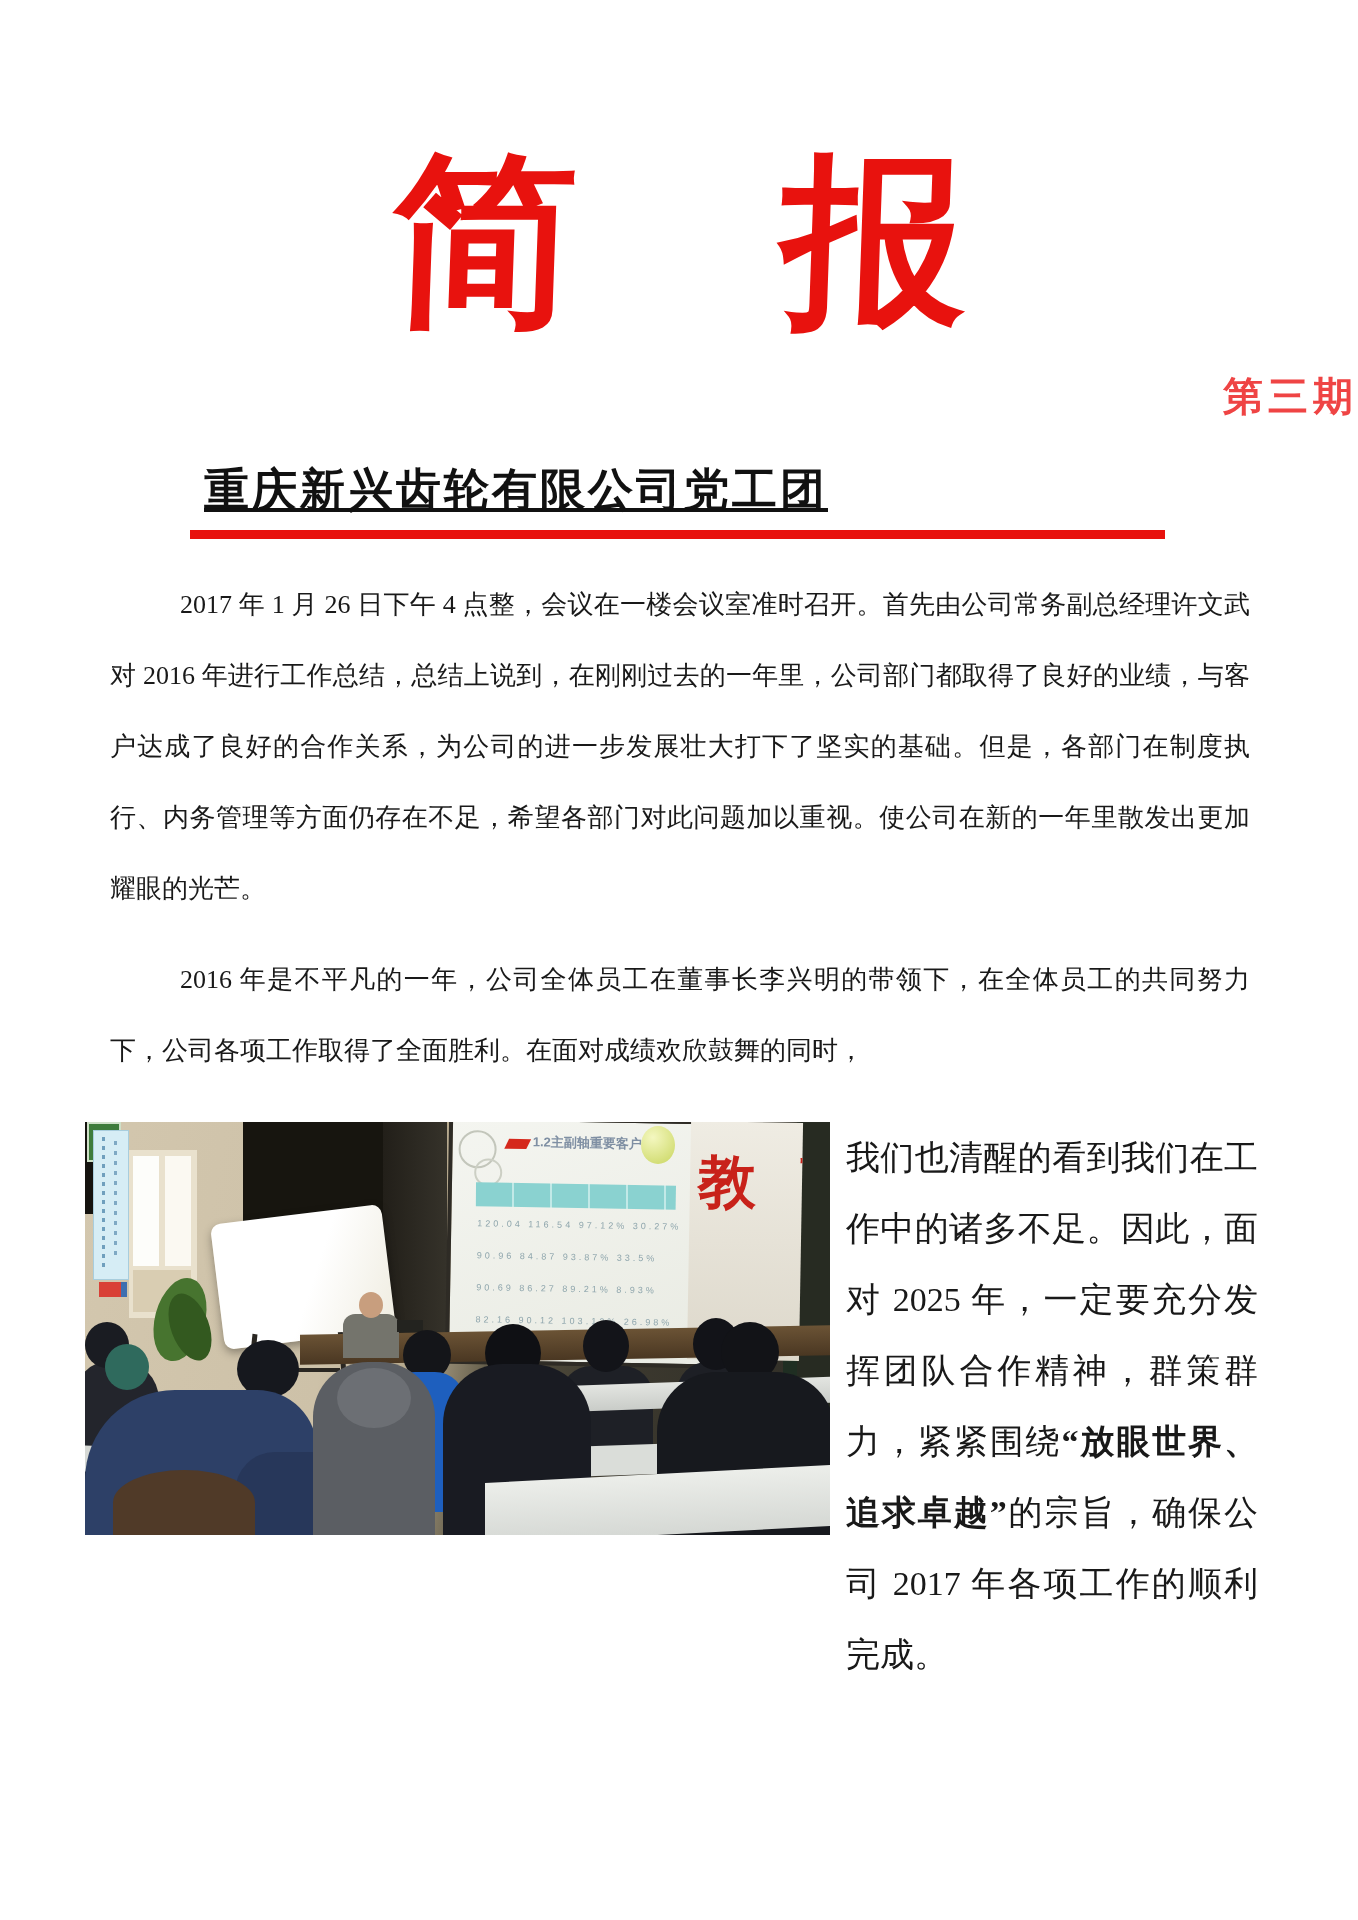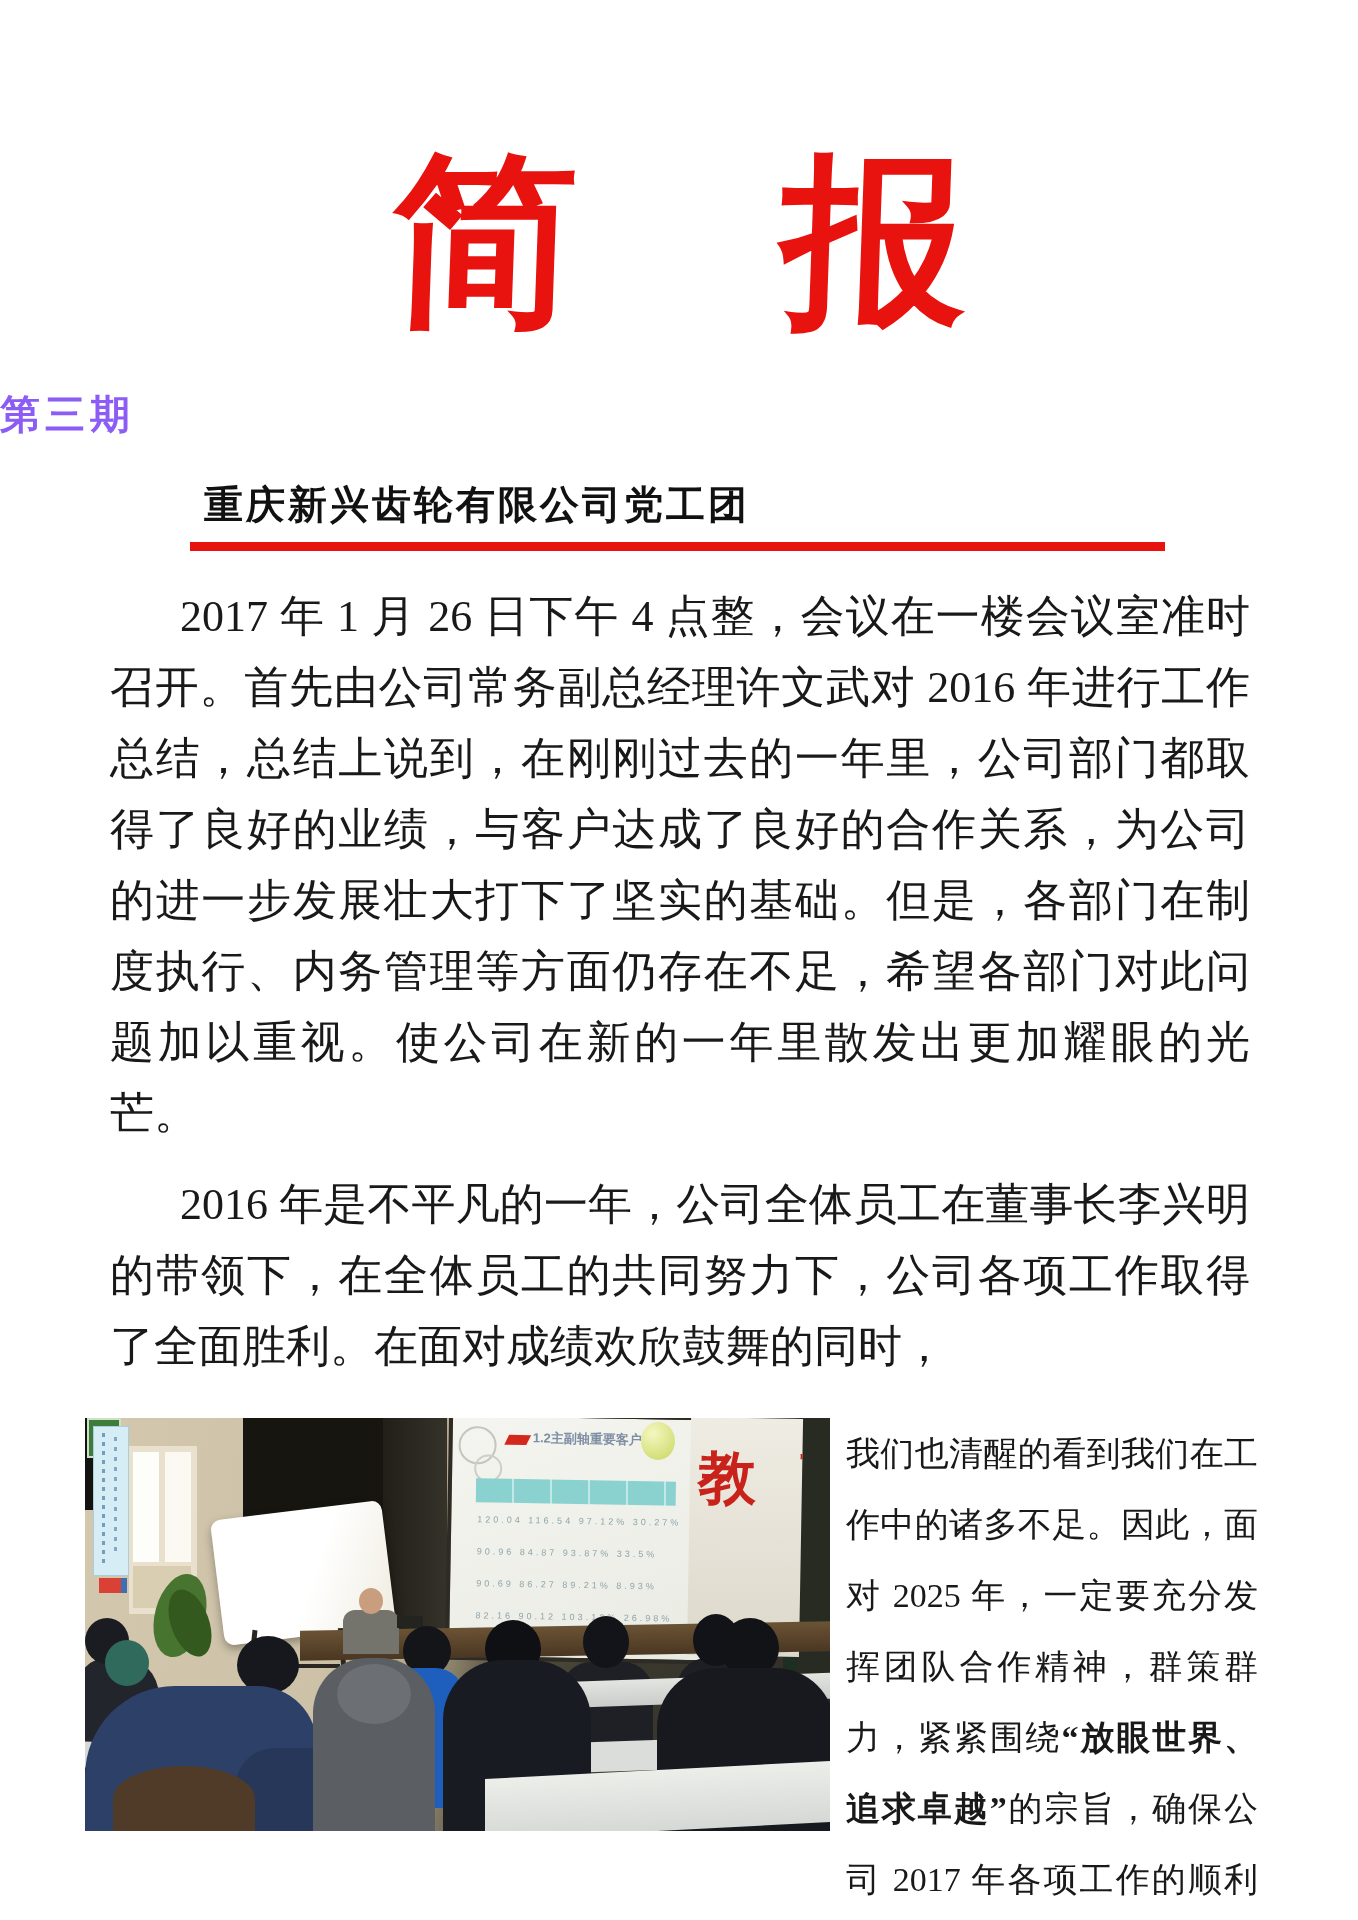--- a/index.html
+++ b/index.html
@@ -15,39 +15,39 @@
   
   .masthead{
     padding-top:150px;
     display:flex;justify-content:center;gap:205px;
     font-size:185px;line-height:1;
     font-weight:bold;color:#e8120e;
     font-family:"Liberation Serif","DejaVu Serif",serif;
   }
   .masthead span{display:block;transform:skewX(-2deg);}
   .issue{
-    text-align:left;margin-top:52px;
+    text-align:right;margin-top:34px;
     font-family:"Liberation Sans","DejaVu Sans",sans-serif;
-    font-weight:bold;font-size:40px;letter-spacing:5px;color:#8b5cf6;
+    font-weight:bold;font-size:40px;letter-spacing:5px;color:#ef4444;
   }
   .dateline{
     margin:36px 193px 0 190px;
     display:flex;justify-content:space-between;align-items:baseline;
     font-weight:bold;color:#111;
   }
-  .org{font-size:39px;letter-spacing:3px;padding-left:14px;}
+  .org{font-size:45px;letter-spacing:3px;padding-left:14px;text-decoration:underline;}
   .date{font-size:38px;letter-spacing:2px;padding-right:58px;}
   .rule{margin:10px 0 0 190px;width:975px;height:9px;background:#e8120e;}
   
   .article-title{
     text-align:center;margin-top:64px;
     font-family:"Liberation Sans","DejaVu Sans",sans-serif;
     font-weight:bold;font-size:56px;letter-spacing:3px;color:#161616;
   }
-  .bodytext{font-size:44px;line-height:71px;text-align:justify;}
+  .bodytext{font-size:26px;line-height:71px;text-align:justify;}
   .para1{margin:30px 108px 0 110px;text-indent:70px;}
   .para2{margin:20px 108px 0 110px;text-indent:70px;font-family:Liberation Serif, serif;}
   .media-row{display:flex;margin:36px 100px 0 85px;}
   .wrap-col{flex:1;padding-left:16px;}
   .wrap-col p{margin:0;font-size:34px;line-height:71px;text-align:justify;}
   .wrap-col b{font-weight:bold;}
   
   .photo{flex:0 0 745px;width:745px;height:413px;position:relative;overflow:hidden;background:#b9ac92;}
   .photo div{position:absolute;}
   .ph-wall{left:0;top:0;width:745px;height:413px;

